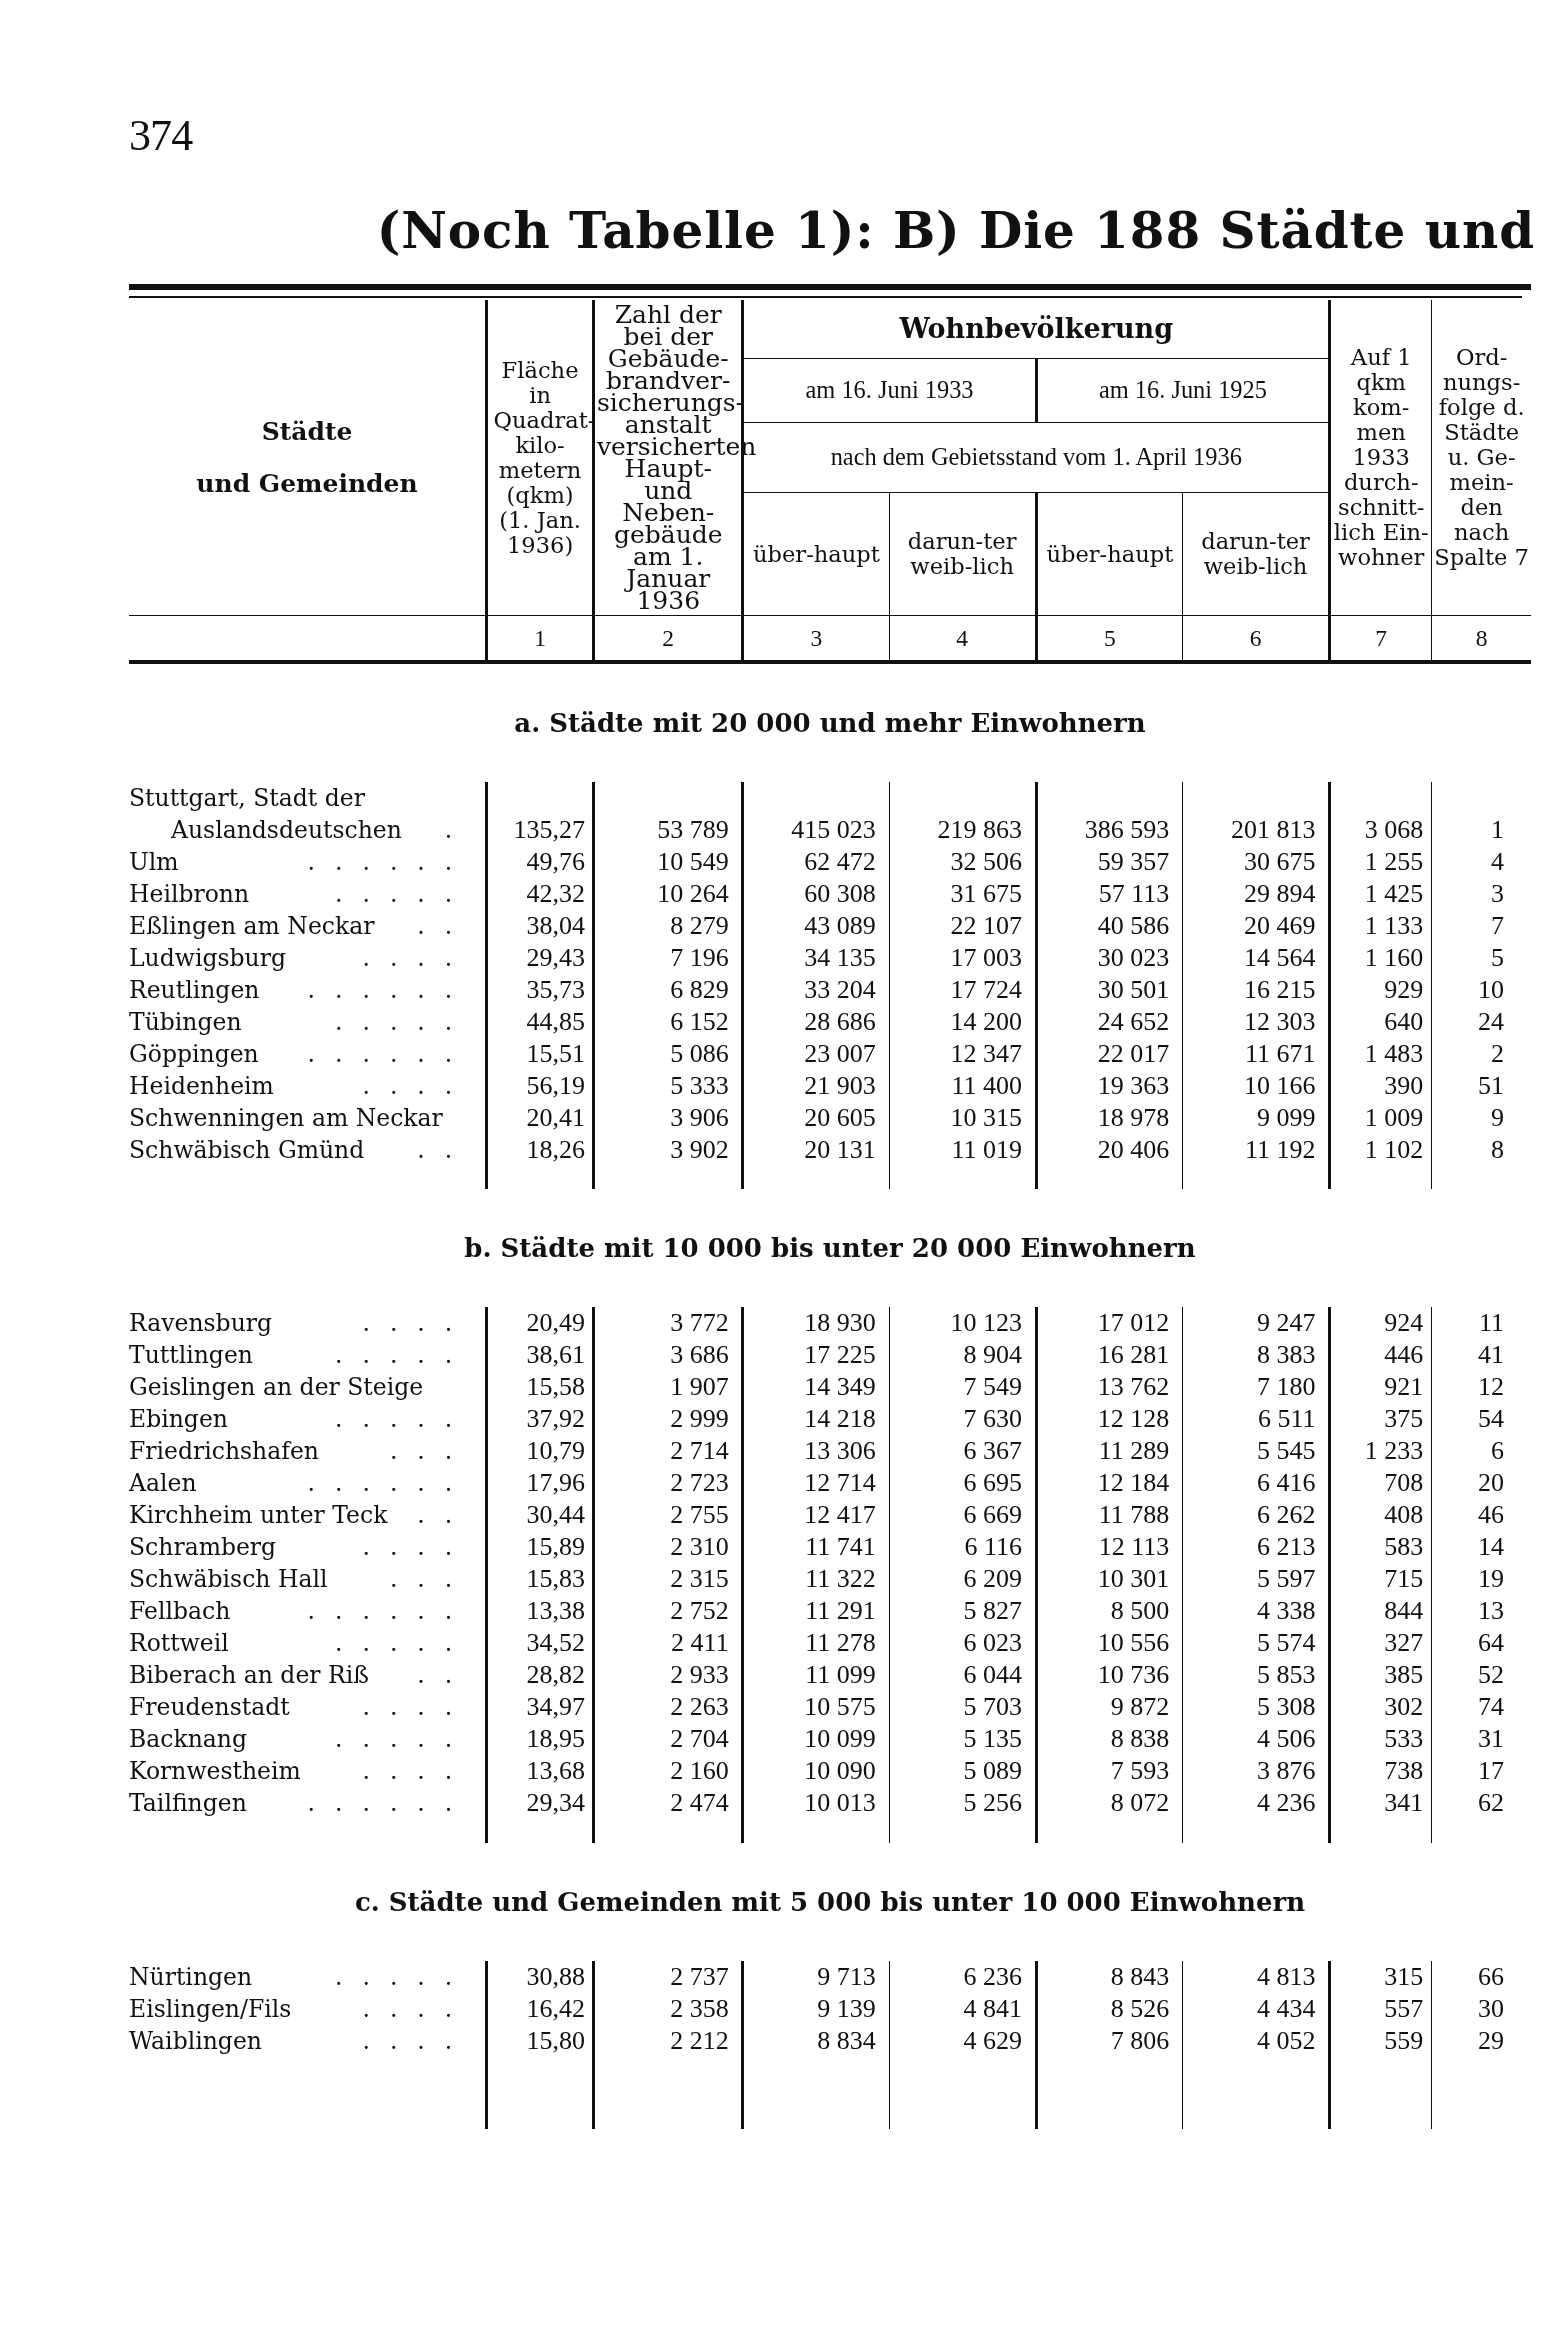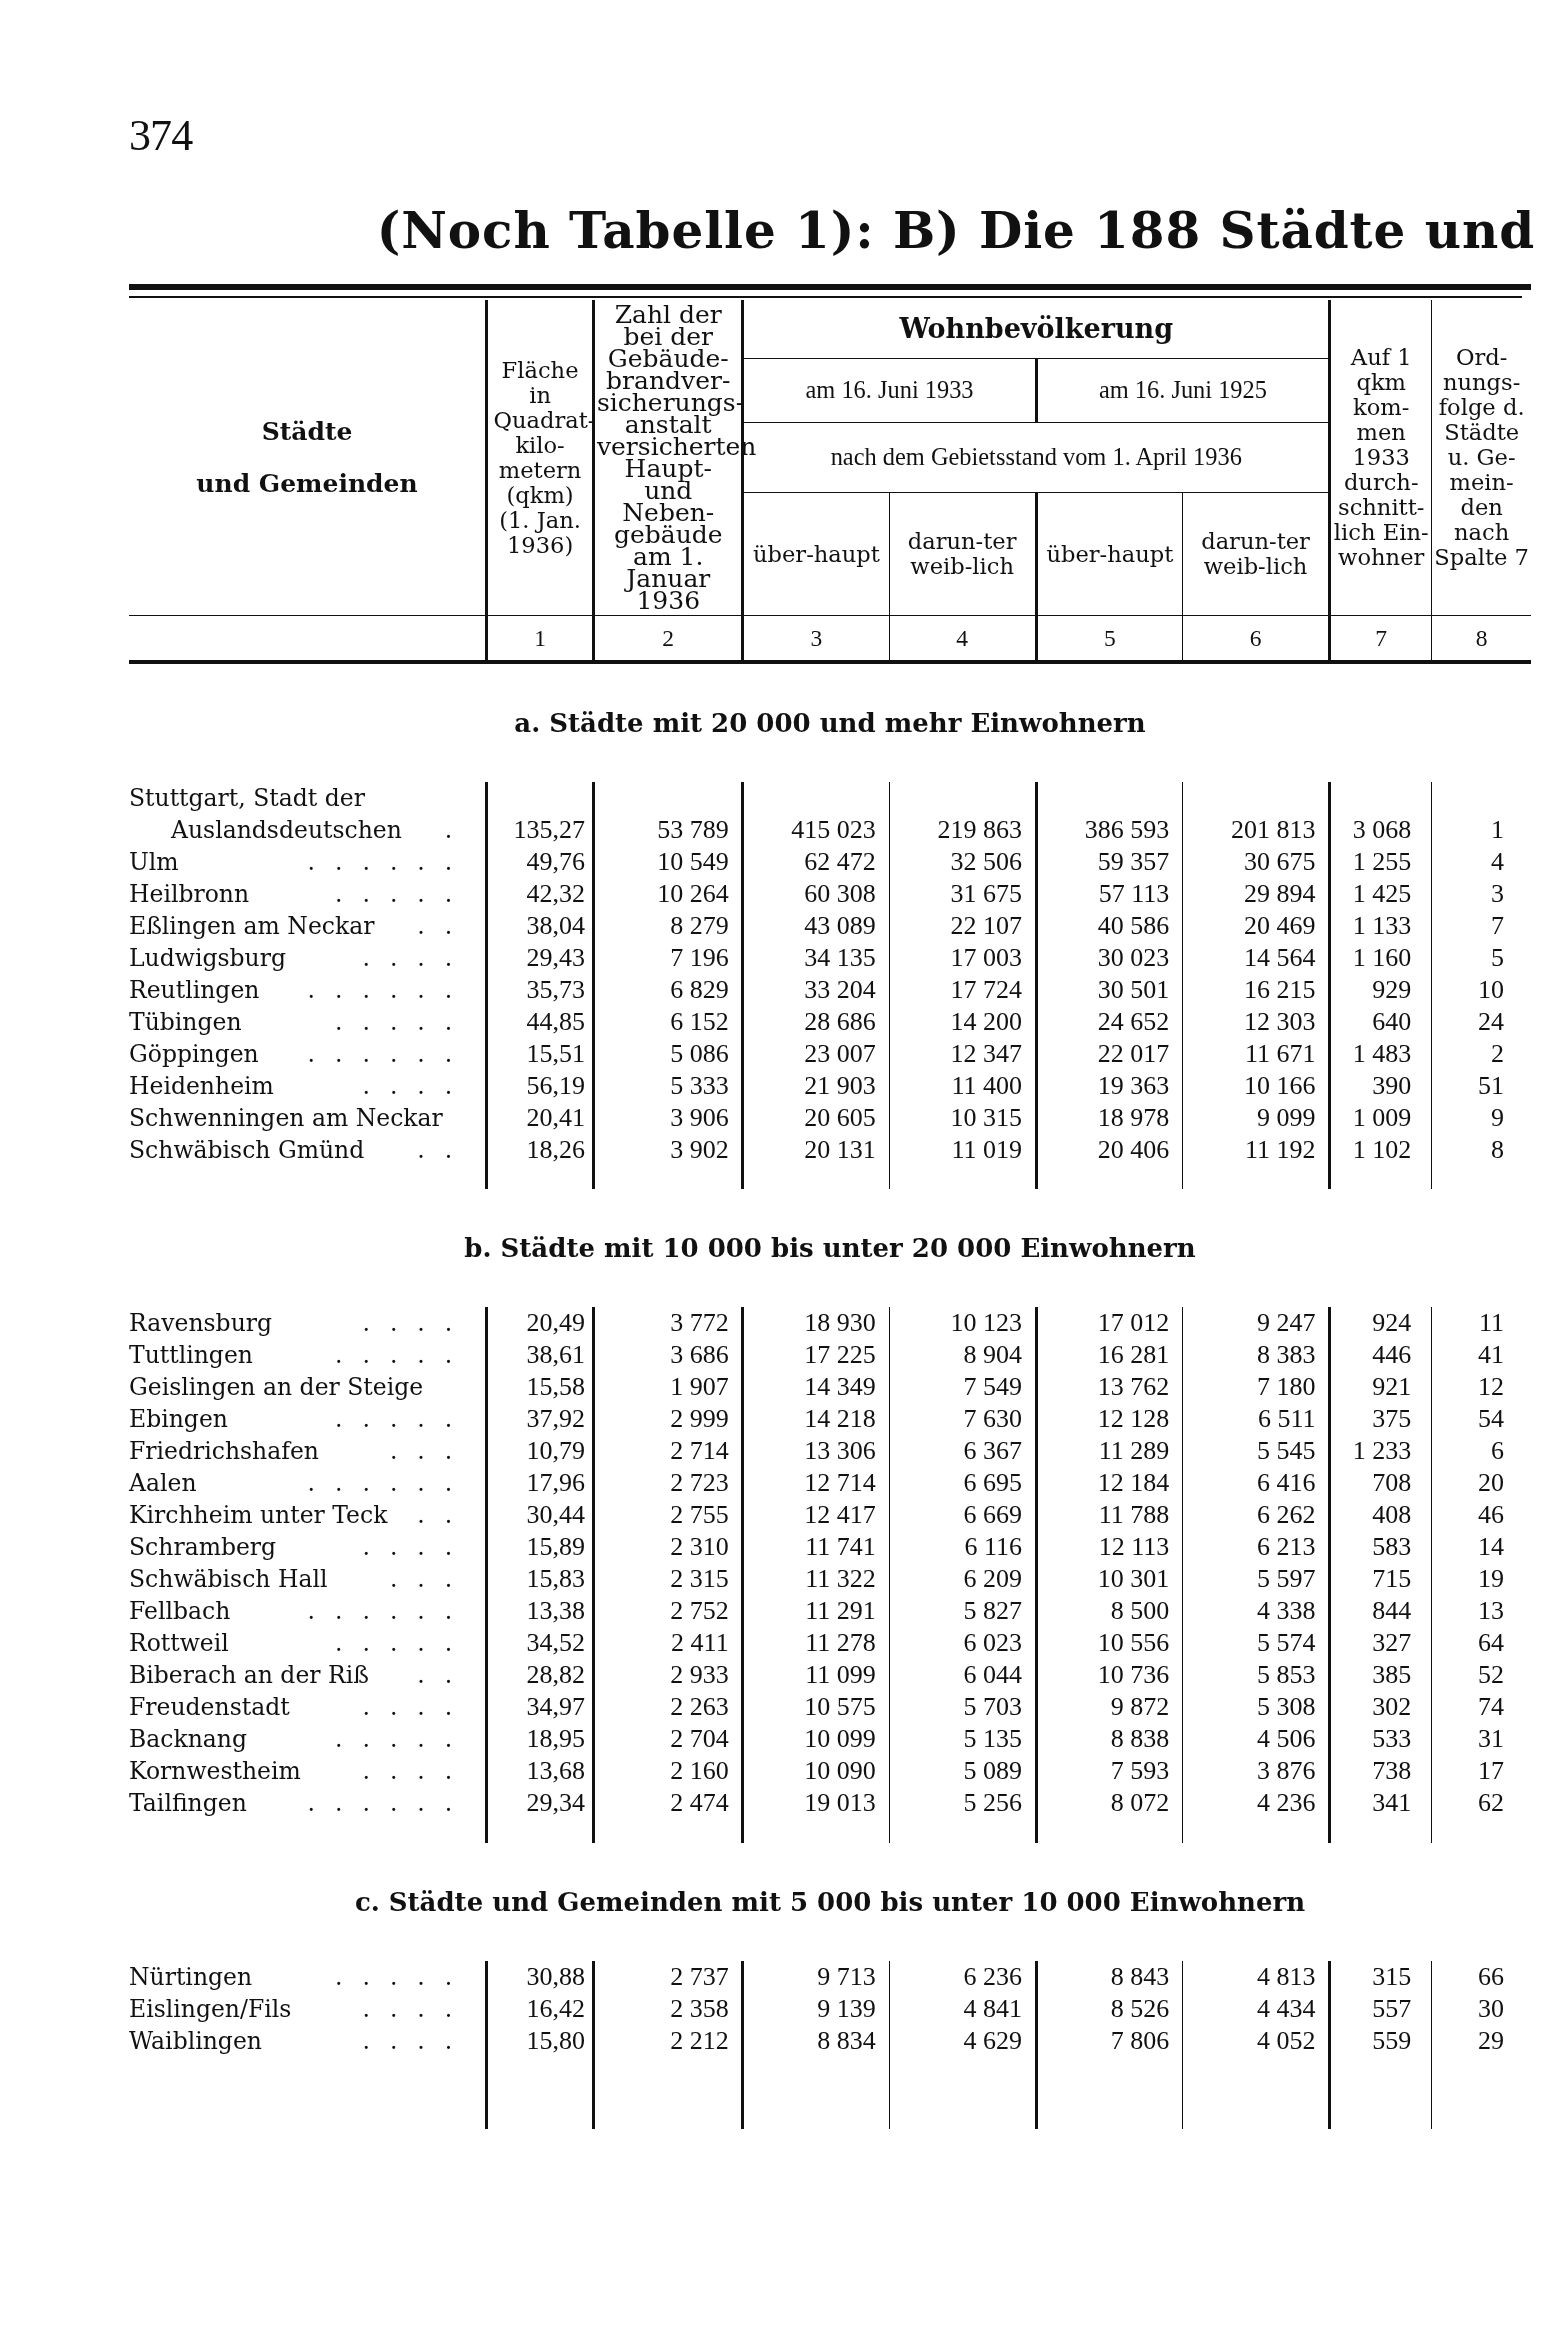--- a/index.html
+++ b/index.html
@@ -59,21 +59,21 @@
     font-family: "DejaVu Serif", serif;
   }
   tbody td.name .indent { padding-left: 42px; }
   tbody tr.section-row td {
     text-align: center; font-family: "DejaVu Serif", serif; font-weight: bold;
     font-size: 26px; height: 118px; vertical-align: middle; padding: 0;
   }
   tbody tr.spacer td { height: 23.5px; }
   tbody tr.spacer-end td { height: 72px; }
   tbody td.c1 { padding-right: 7.2px; margin-top: 44px; }
-  tbody td.c7 { padding-right: 20px; }
+  tbody td.c7 { padding-right: 8px; }
   tbody td.c8 { padding-right: 27px; }
 </style>
 </head>
 <body>
 
 <div class="page-number">374</div>
 <div class="title">(Noch Tabelle 1): B) Die 188 Städte und</div>
 <div class="rule-thick"></div>
 <div class="rule-thin"></div>
 
@@ -438,21 +438,21 @@
         <td class="bl-thin c4">5 089</td>
         <td class="bl-thick c5">7 593</td>
         <td class="bl-thin c6">3 876</td>
         <td class="bl-thick c7">738</td>
         <td class="bl-thin c8">17</td>
       </tr>
       <tr>
         <td class="name"><span>Tailfingen</span><span class="lead">......</span></td>
         <td class="bl-thick c1">29,34</td>
         <td class="bl-thick c2">2 474</td>
-        <td class="bl-thick c3">19 013</td>
+        <td class="bl-thick c3">10 013</td>
         <td class="bl-thin c4">5 256</td>
         <td class="bl-thick c5">8 072</td>
         <td class="bl-thin c6">4 236</td>
         <td class="bl-thick c7">341</td>
         <td class="bl-thin c8">62</td>
       </tr>
       <tr class="spacer">
         <td></td>
         <td class="bl-thick"></td>
         <td class="bl-thick"></td>

